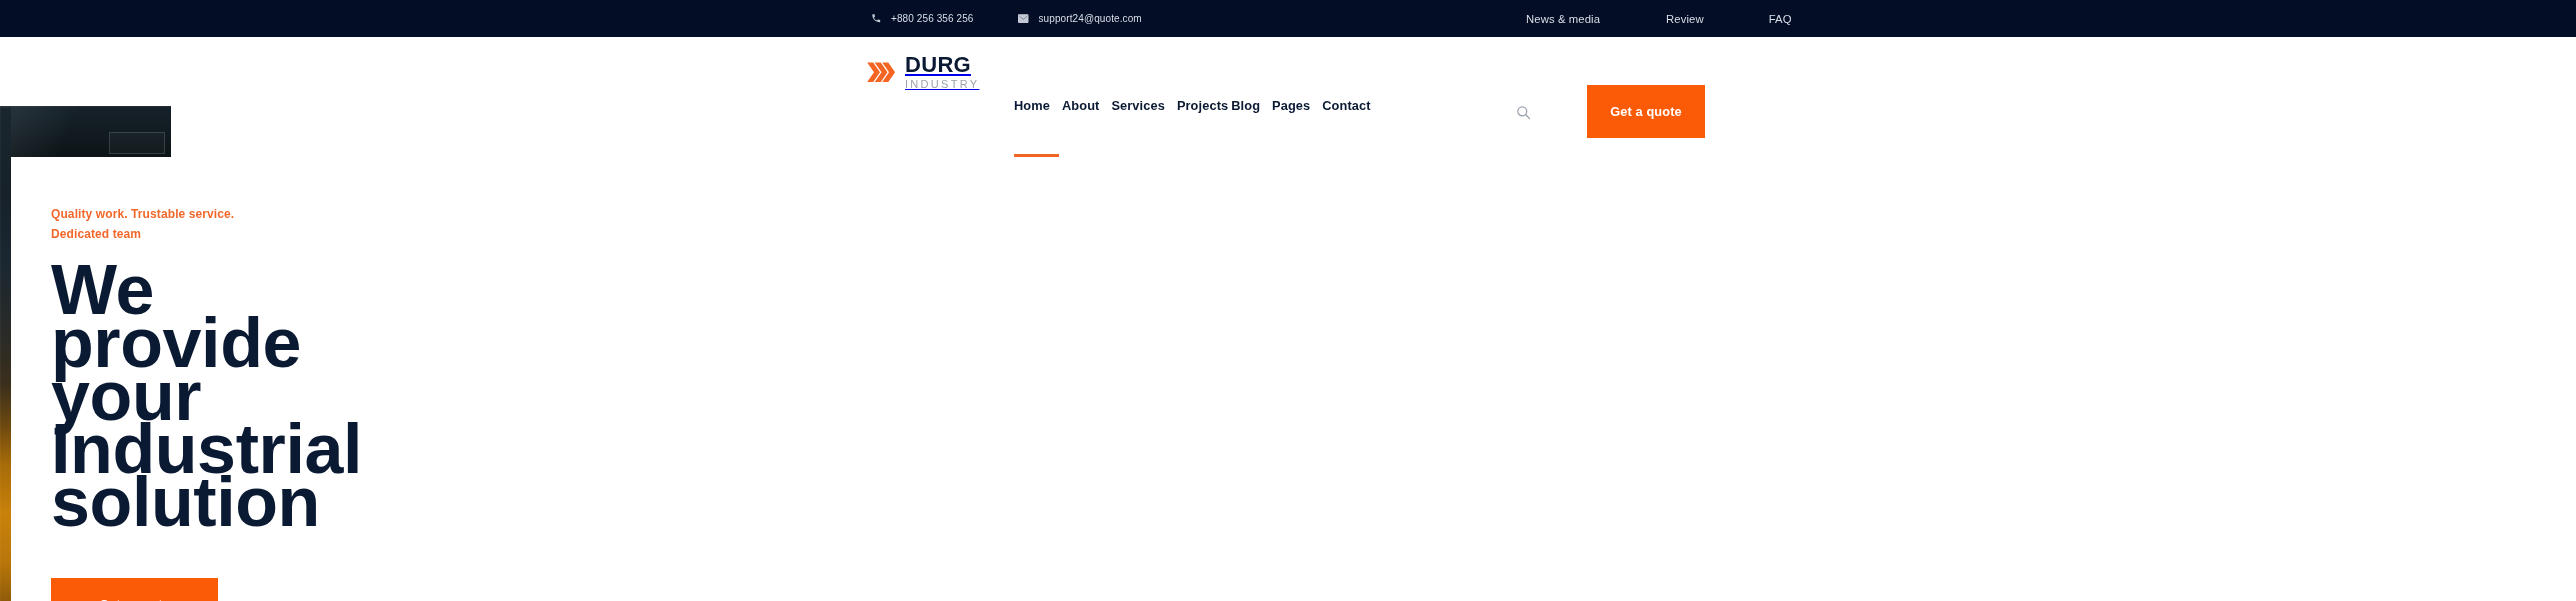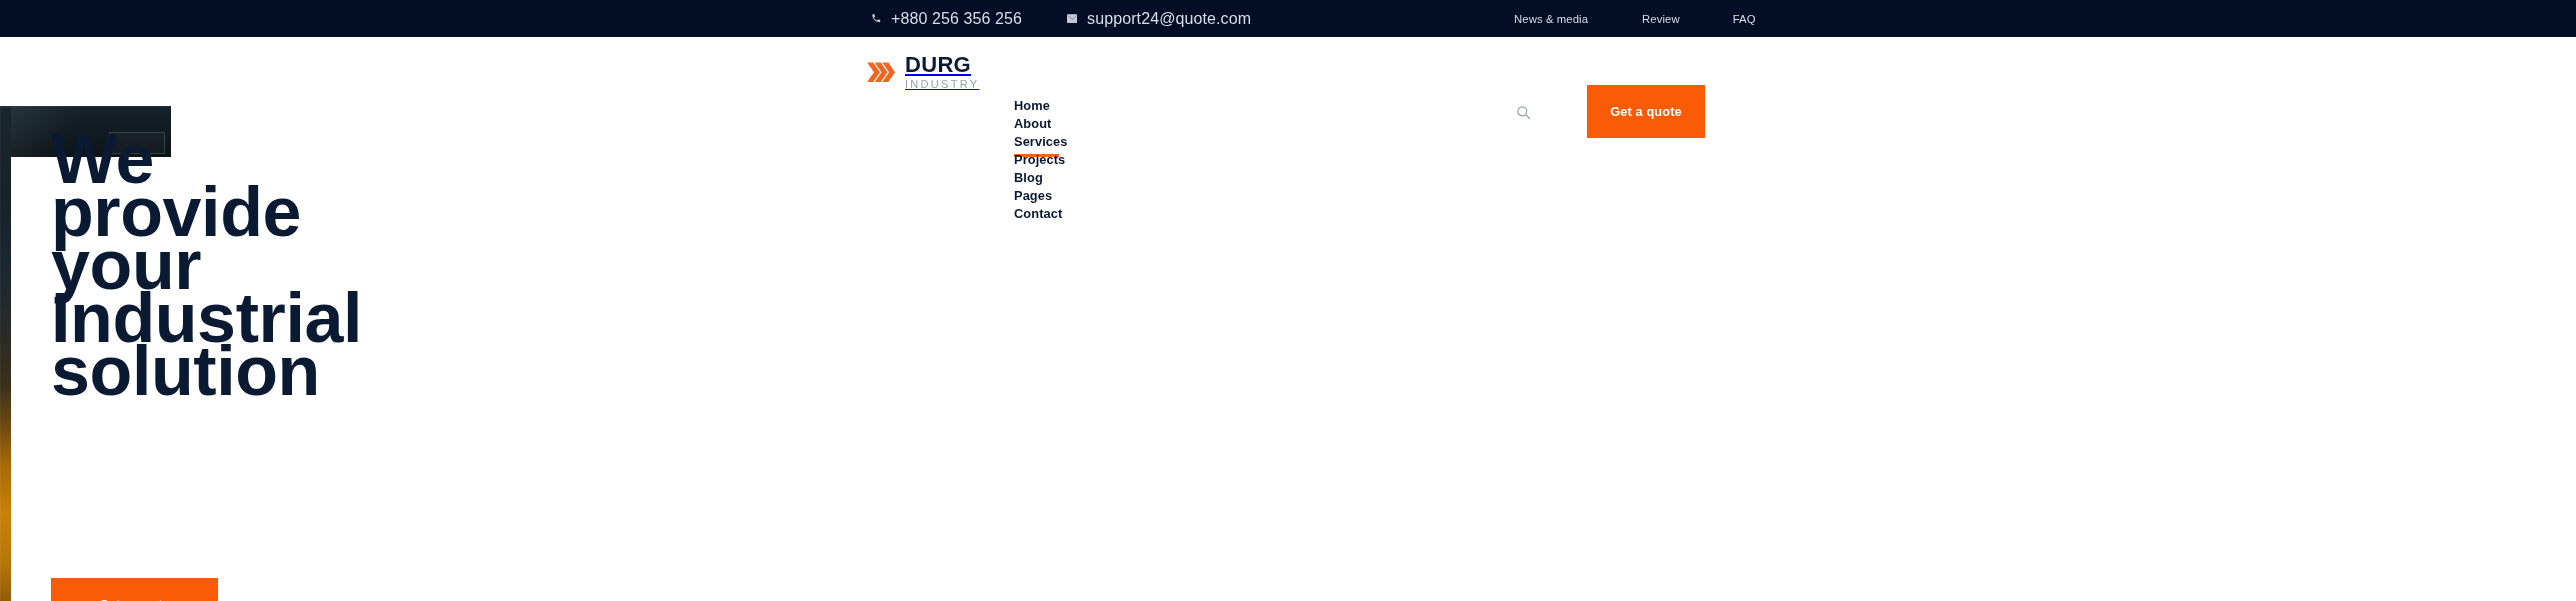--- a/index.html
+++ b/index.html
@@ -13,38 +13,38 @@
   .page { position:relative; width:2576px; height:602px; background:#fff; }
 
   
   .topbar {
     position:absolute; top:0; left:0;
     width:2576px; height:37px;
     background:#030d26;
     display:flex; align-items:center;
   }
   .topbar-left { position:absolute; left:870px; display:flex; align-items:center; gap:0; }
-  .tb-item { display:flex; align-items:center; color:#d9dee8; font-size:16px; letter-spacing:0.1px; }
+  .tb-item { display:flex; align-items:flex-start; color:#d9dee8; font-size:10px; letter-spacing:0.1px; }
   .tb-item .ico { display:inline-flex; align-items:center; justify-content:center; width:12px; height:12px; margin-right:9px; opacity:.9; }
   .tb-item .ico svg { display:block; }
   .tb-phone { margin-right:44px; }
   .topbar-right { position:absolute; left:1514px; display:flex; align-items:center; }
-  .tb-link { color:#d9dee8; font-size:11.3px; text-decoration:none; letter-spacing:0.1px; }
+  .tb-link { color:#d9dee8; font-size:11.3px; text-decoration:none; letter-spacing:0.1px;margin-left:12px; }
   .tb-link.l1 { margin-right:54px; }
   .tb-link.l2 { margin-right:53px; }
 
   
   .header { position:absolute; top:37px; left:0; width:2576px; height:76px; background:#fff;padding-left:45px; }
   .logo { position:absolute; left:867px; top:16.6px; display:flex; align-items:center; }
   .logo-mark { display:flex; align-items:center; margin-right:9px; }
   .logo-text { display:flex; flex-direction:column; justify-content:center; }
   .logo-name { font-size:22px; font-weight:bold; color:#0b1a33; letter-spacing:0.3px; line-height:1; }
   .logo-sub { font-size:11px; color:#9aa1ac; letter-spacing:2.3px; line-height:1; margin-top:3.8px; }
 
-  .nav { position:absolute; left:1014px; top:61px; display:flex; align-items:flex-start;flex-direction:column; }
+  .nav { position:absolute; left:1014px; top:61px; display:flex; align-items:flex-start; }
   .nav-item { position:relative; color:#0b1a33; font-size:12.8px; font-weight:bold; text-decoration:none; letter-spacing:0.1px; padding-bottom:3px; }
   .nav-item + .nav-item { margin-left:0; }
   .nav-item.active::after {
     content:""; position:absolute; left:0; bottom:-41px;
     width:45px; height:3px; background:#f26522;
   }
 
   .search-btn { position:absolute; left:1514px; top:67px; width:18px; height:18px; background:none; border:0; cursor:pointer; }
   .quote-btn {
     position:absolute; left:1587px; top:48px;
@@ -160,21 +160,21 @@
       <span class="logo-text">
         <span class="logo-name">DURG</span>
         <span class="logo-sub">INDUSTRY</span>
       </span>
     </a>
 
     <nav class="nav">
       <a class="nav-item active" href="#" style="margin-right:12px">Home</a>
       <a class="nav-item" href="#" style="margin-right:12px">About</a>
       <a class="nav-item" href="#" style="margin-right:12px">Services</a>
-      <a class="nav-item" href="#" style="margin-right:24px">Projects</a>
+      <a class="nav-item" href="#" style="margin-right:3px">Projects</a>
       <a class="nav-item" href="#" style="margin-right:12px">Blog</a>
       <a class="nav-item" href="#" style="margin-right:12px">Pages</a>
       <a class="nav-item" href="#">Contact</a>
     </nav>
 
     <button class="search-btn">
       <span>
         <svg width="16.6" height="16.6" viewBox="0 0 24 24" fill="none" stroke="#9aa1ac" stroke-width="1.8">
           <circle cx="10.5" cy="10.5" r="6.5"></circle>
           <line x1="15.5" y1="15.5" x2="21" y2="21" stroke-linecap="round"></line>
@@ -185,20 +185,21 @@
     <button class="quote-btn">Get a quote</button>
 
   </div>
 
   <div class="hero">
 
     <div class="hero-img-top"></div>
     <div class="hero-img-strip"></div>
 
     <div class="hero-content">
+      <div class="hero-eyebrow">Quality work. Trustable service. Dedicated team</div>
       <h1 class="hero-title">We provide your Industrial solution</h1>
       <button class="hero-cta">Get a quote</button>
     </div>
 
   </div>
 
 </div>
 
 
 </body></html>

